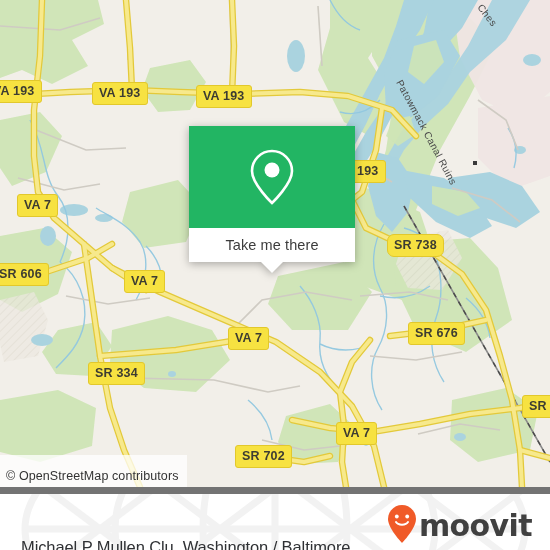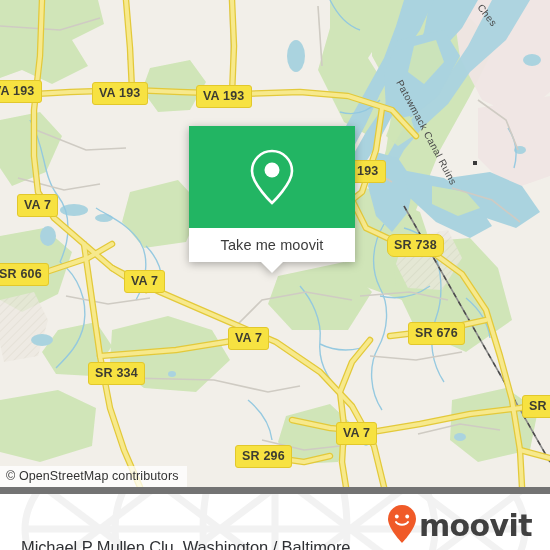--- a/index.html
+++ b/index.html
@@ -33,21 +33,21 @@
   }
   #map svg { display: block; }
 
   
   #attribution {
     position: absolute;
     left: 0;
     bottom: 0;
     height: 21px;
     line-height: 21px;
-    padding: 0 8px 0 6px;
+    padding: 11px 8px 0 6px;
     font-size: 12.5px;
     color: #333333;
     background: rgba(255,255,255,0.75);
     white-space: nowrap;
     letter-spacing: 0.1px;
   }
 
   
   .shield {
     position: absolute;
@@ -351,39 +351,39 @@
     </div>
 
     <div class="shield" style="left:-14px; top:80px;">VA 193</div>
     <div class="shield" style="left:92px;  top:82px;">VA 193</div>
     <div class="shield" style="left:196px; top:85px;">VA 193</div>
     <div class="shield" style="left:17px;  top:194px;">VA 7</div>
     <div class="shield" style="left:-8px;  top:263px;">SR 606</div>
     <div class="shield" style="left:124px; top:270px;">VA 7</div>
     <div class="shield" style="left:228px; top:327px;">VA 7</div>
     <div class="shield" style="left:88px;  top:362px;">SR 334</div>
-    <div class="shield" style="left:235px; top:445px;">SR 296</div>
+    <div class="shield" style="left:235px; top:445px;">SR 702</div>
     <div class="shield" style="left:387px; top:234px;border-radius:7px;">SR 738</div>
     <div class="shield" style="left:408px; top:322px;">SR 676</div>
     <div class="shield" style="left:336px; top:422px;">VA 7</div>
     <div class="shield" style="left:522px; top:395px;">SR 7</div>
 
     <div class="shield" style="left:330px; top:160px;">VA 193</div>
 
     <div id="callout">
       <div id="callout-image">
         <span id="callout-pin">
           <svg width="54" height="62" viewBox="0 0 54 62" fill="none">
             <path d="M27 5 C16 5 7 14 7 25 C7 38 27 57 27 57 C27 57 47 38 47 25 C47 14 38 5 27 5 Z" stroke="#ffffff" stroke-width="2.6" fill="none"></path>
             <circle cx="27" cy="24" r="7.5" fill="#ffffff"></circle>
           </svg>
         </span>
       </div>
       <div id="callout-footer">
-        <span id="callout-label">Take me moovit</span>
+        <span id="callout-label">Take me there</span>
       </div>
       <div id="callout-tail"></div>
     </div>
 
     <div id="attribution">© OpenStreetMap contributors</div>
   </div>
 
   <div id="bottom-bar">
 
     <svg id="bar-watermark" viewBox="0 0 550 90">

